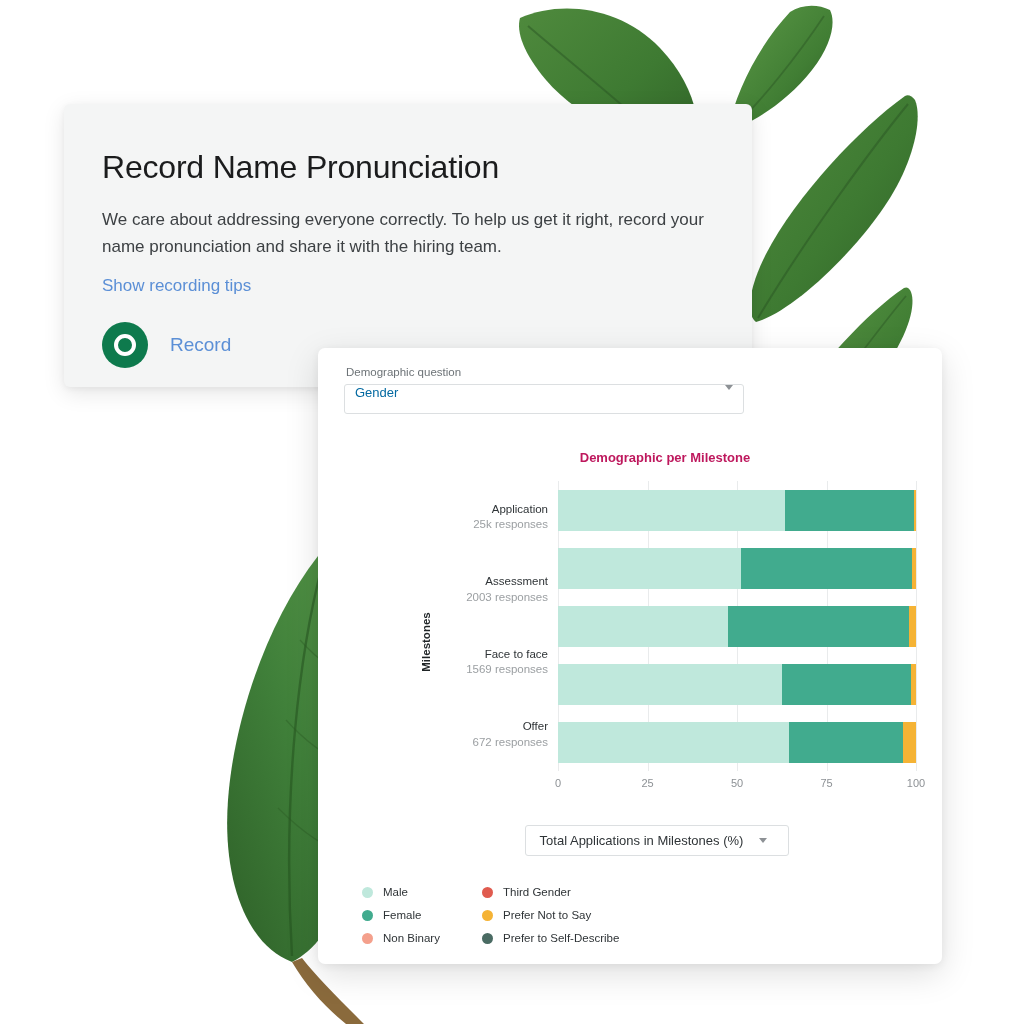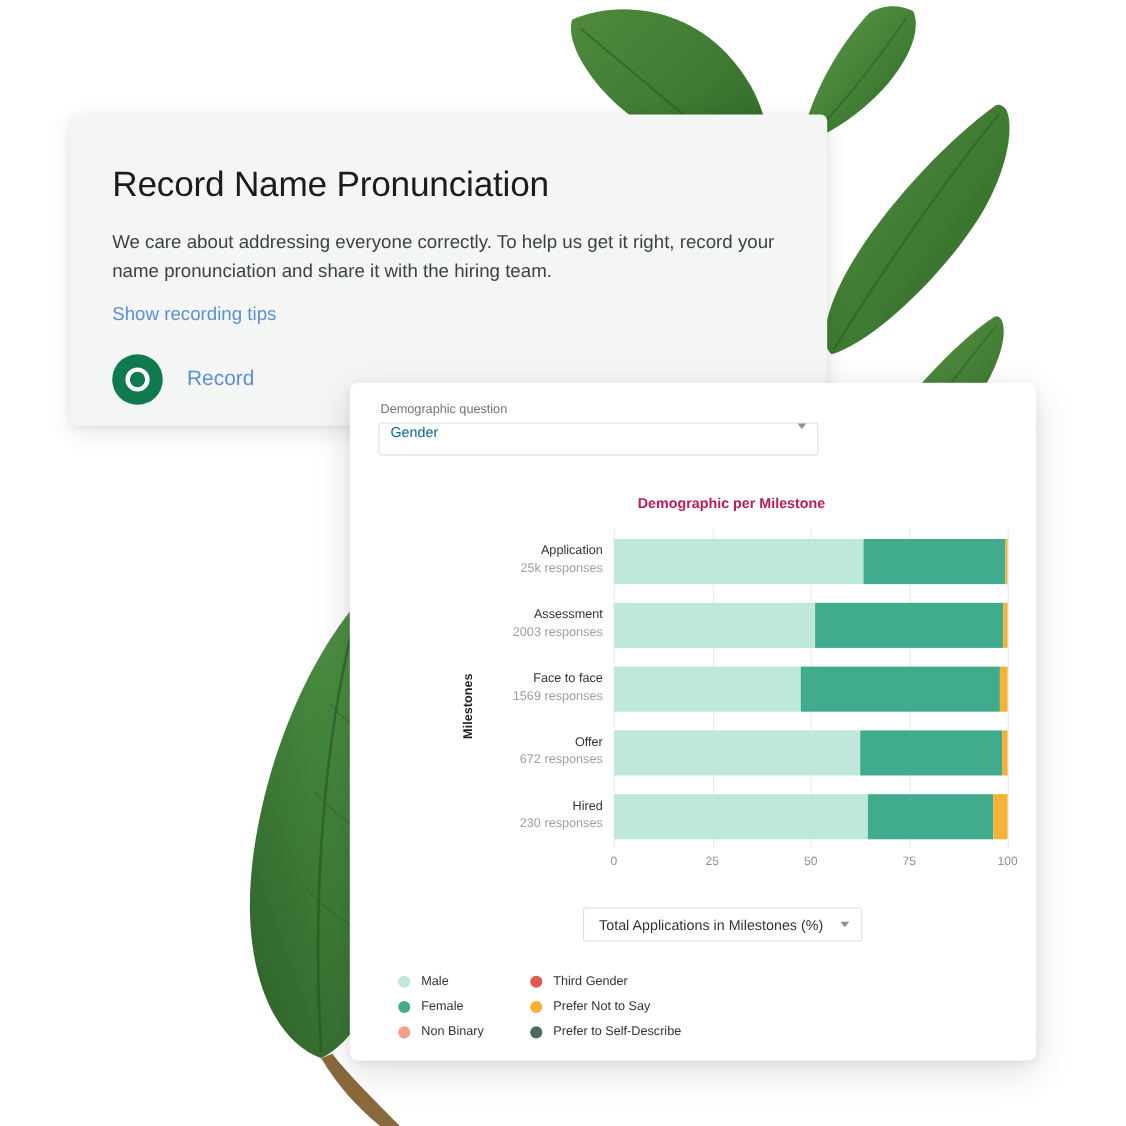--- a/index.html
+++ b/index.html
@@ -223,21 +223,21 @@
     margin-top: 22px;
     padding-left: 54px;
   }
   .metric-select {
     height: 31px;
     border: 1px solid #dcdfe1;
     border-radius: 3px;
     display: flex;
     align-items: center;
     gap: 16px;
-    padding: 0 11px 0 14px;
+    padding: 0 21px 0 14px;
     font-size: 13px;
     color: #2f3437;
     background: #fff;
     cursor: pointer;
     justify-content: center;
   }
   .metric-select .caret {
     width: 0; height: 0;
     border-left: 4.5px solid transparent;
     border-right: 4.5px solid transparent;
@@ -333,24 +333,20 @@
           <div class="cat-name">Assessment</div>
           <div class="cat-sub">2003 responses</div>
         </div>
         <div class="cat-cell">
           <div class="cat-name">Face to face</div>
           <div class="cat-sub">1569 responses</div>
         </div>
         <div class="cat-cell">
           <div class="cat-name">Offer</div>
           <div class="cat-sub">672 responses</div>
-        </div>
-        <div class="cat-cell">
-          <div class="cat-name">Hired</div>
-          <div class="cat-sub">230 responses</div>
         </div>
       </div>
     <div class="plot">
       <div class="gridlines">
           <div class="gridline" style="left: 0%;"></div>
           <div class="gridline" style="left: 25%;"></div>
           <div class="gridline" style="left: 50%;"></div>
           <div class="gridline" style="left: 75%;"></div>
           <div class="gridline" style="left: 100%;"></div>
         </div>

